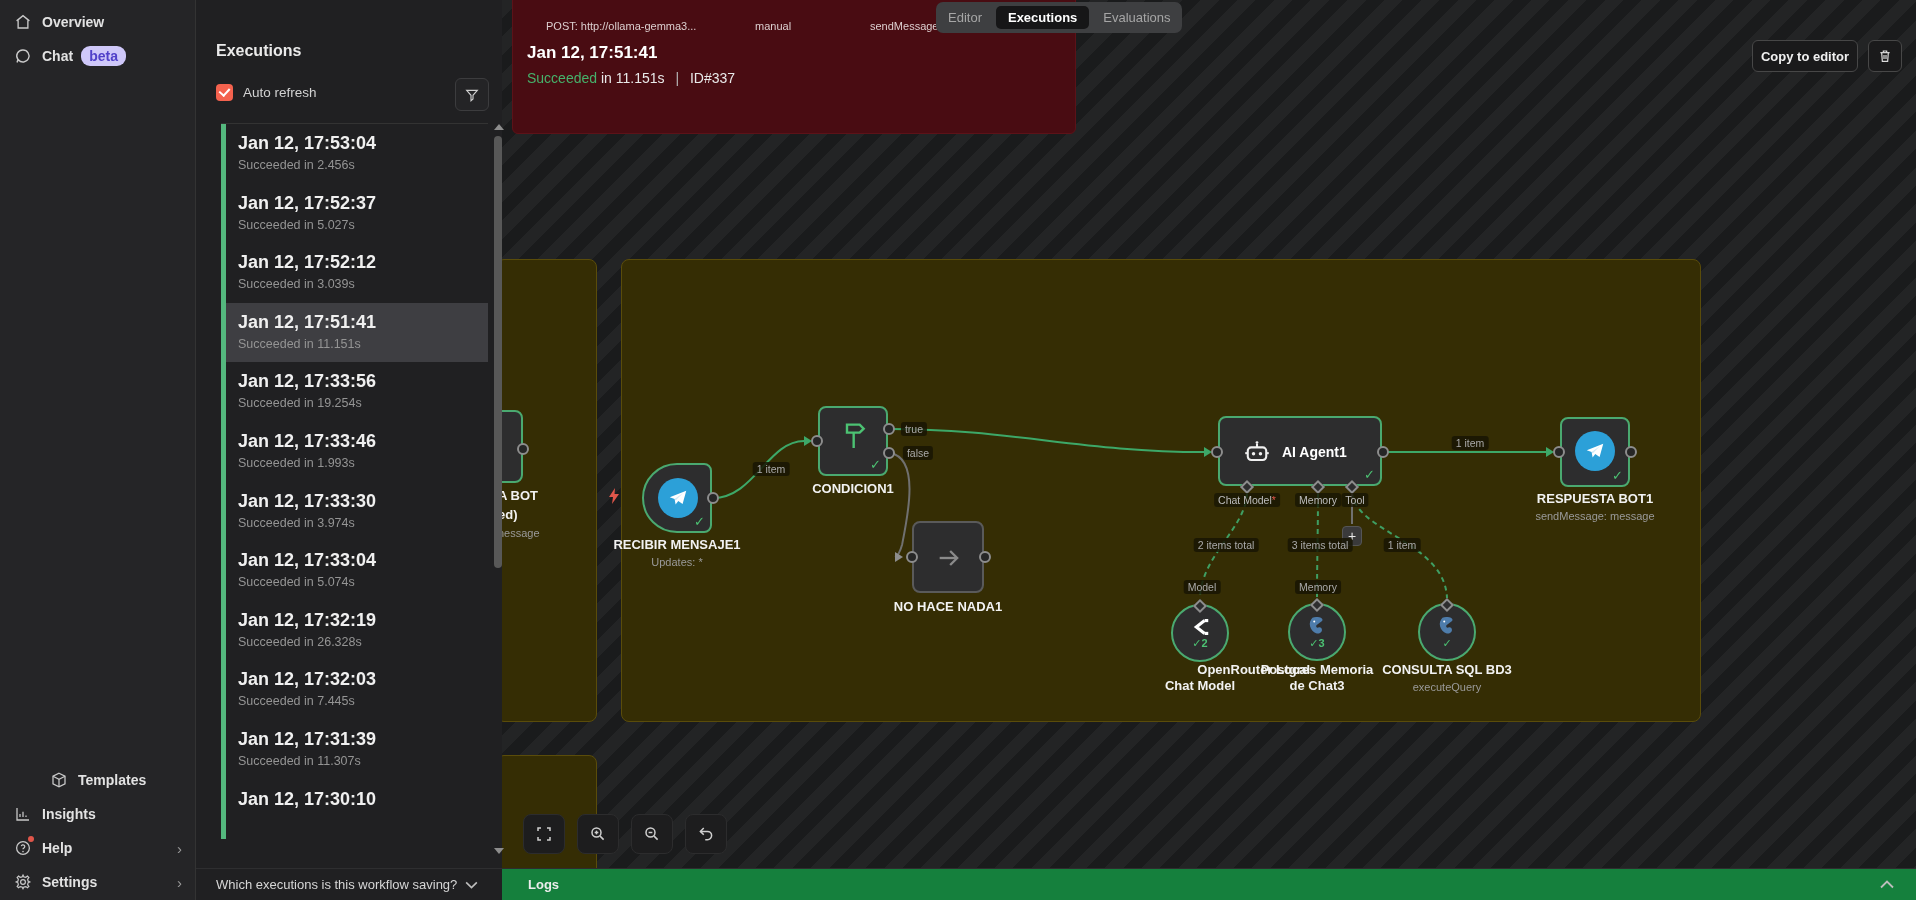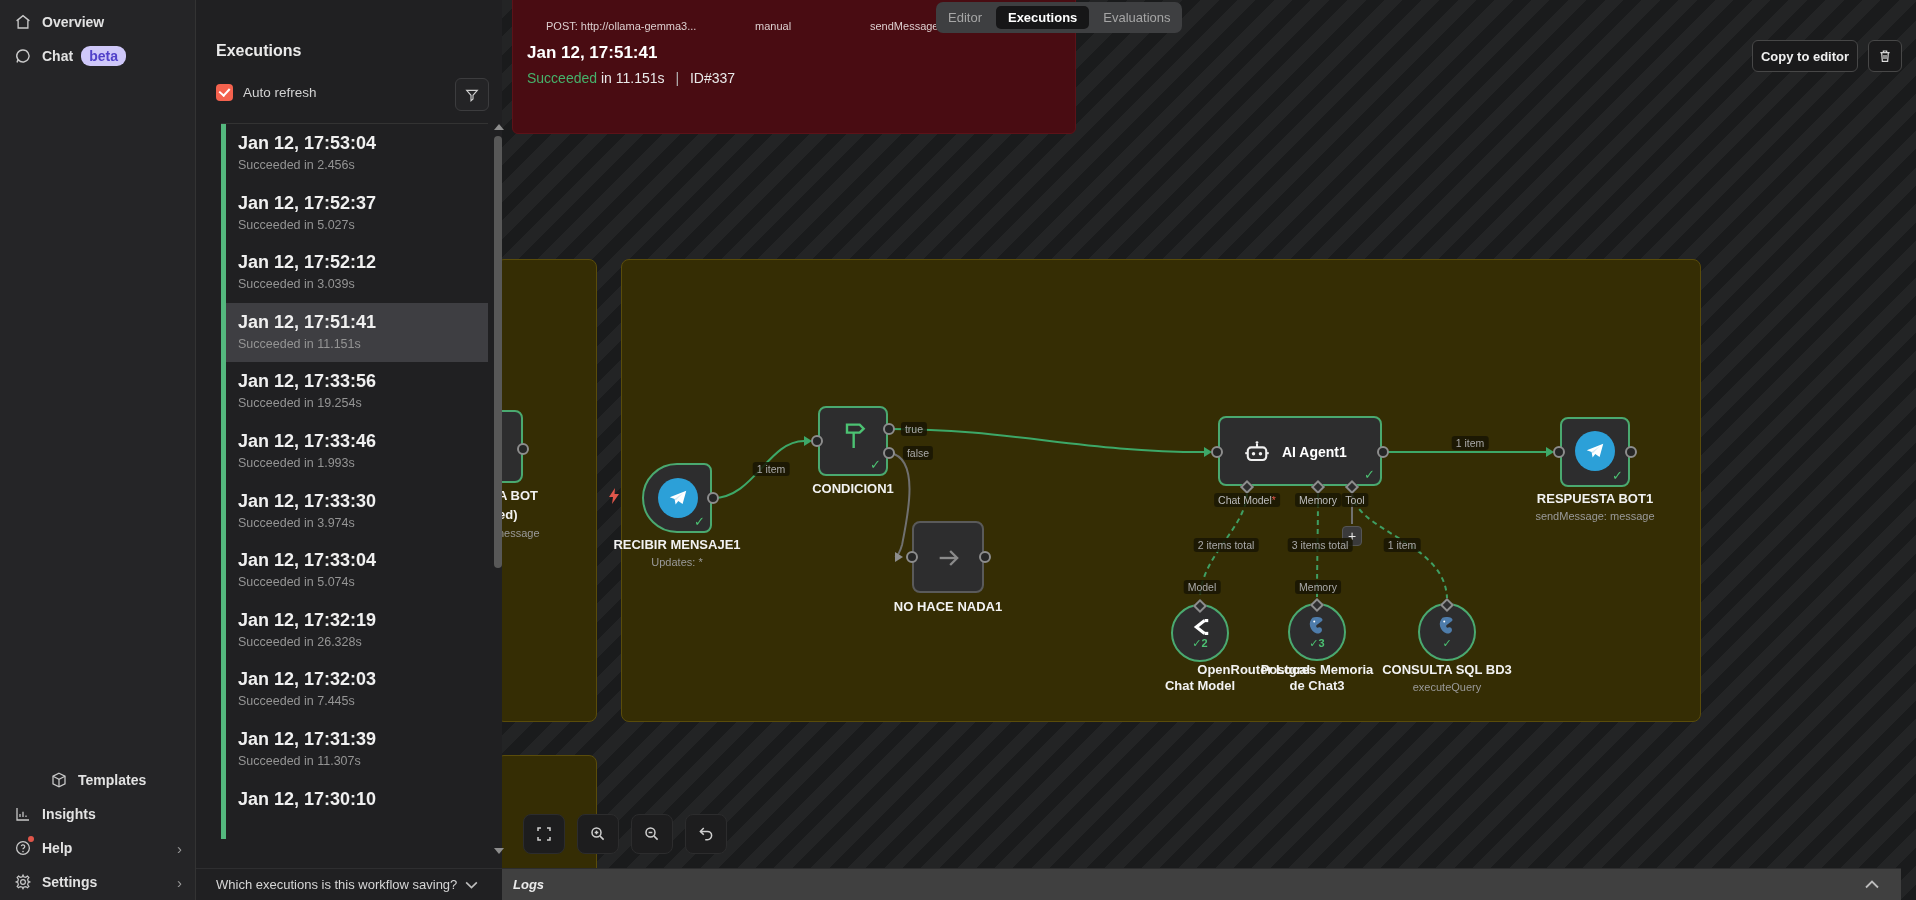--- a/index.html
+++ b/index.html
@@ -52,22 +52,22 @@
   .banner-status { position:absolute; font-size:14px; color:#e9e9e9; z-index:5; white-space:nowrap; }
   .banner-status .ok { color:#46b26b; }
   .banner-status .sep { color:#b9b9b9; margin:0 7px; }
   .clip-label { position:absolute; color:#ddd0d0; font-size:11px; white-space:nowrap; z-index:4; }
 
   
   .top-btn { position:absolute; background:#1a1a1b; border:1px solid #474747; border-radius:6px; color:#f0f0f0;
     font-size:13px; font-weight:bold; display:flex; align-items:center; justify-content:center; z-index:6; }
 
   
-  #logsbar { position:absolute; left:487px; top:868px; width:1414px; height:32px; background:#404040;
-    border-top:1px solid #2d2d2e; display:flex; align-items:center; z-index:6;font-style:italic; }
+  #logsbar { position:absolute; left:502px; top:868px; width:1414px; height:32px; background:#15803d;
+    border-top:1px solid #2d2d2e; display:flex; align-items:center; z-index:6; }
   #logsbar .logs-title { color:#ececec; font-size:13px; font-weight:bold; margin-left:26px; }
 
   
   #sidebar { position:absolute; left:0; top:0; width:196px; height:900px; background:#252527; border-right:1px solid #333; z-index:10; }
   .nav-item { position:absolute; left:0; width:196px; height:28px; display:flex; align-items:center; color:#e2e2e2; font-size:14px; font-weight:600; }
   .nav-item .ic { width:18px; height:18px; margin:0 10px 0 14px; color:#c9c9c9; position:relative; flex:none; }
   .nav-item .chev { position:absolute; right:14px; color:#9a9a9a; font-size:15px; font-weight:normal; }
   .badge { background:#cfc8f9; color:#5141c9; font-size:14px; font-weight:bold; border-radius:9px; padding:2px 8px; margin-left:8px; }
   .help-dot { position:absolute; right:-2px; top:-3px; width:6px; height:6px; border-radius:50%; background:#e0564a; }
 

